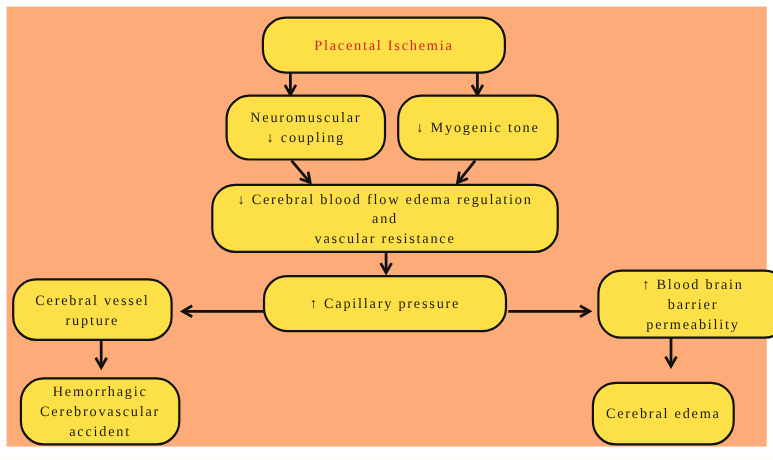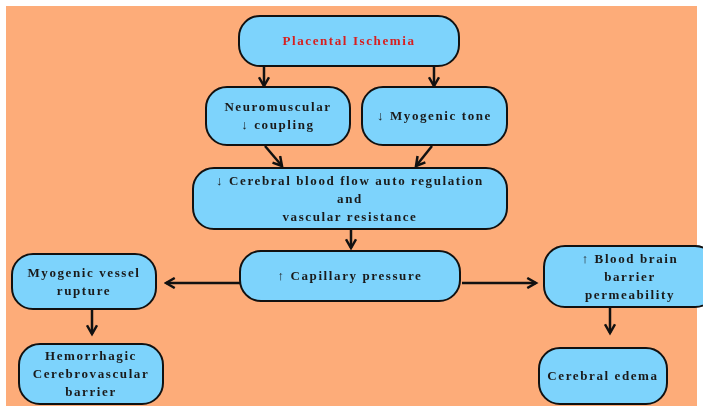--- a/index.html
+++ b/index.html
@@ -3,23 +3,23 @@
   <meta charset="utf-8">
   <style>
     html, body { margin: 0; padding: 0; background: #ffffff; }
     body { width: 703px; height: 418px; position: relative; overflow: hidden; }
     .canvas {
       position: absolute; left: 6px; top: 6px; width: 691px; height: 400px;
       background: #fdac79;
     }
     .node {
       position: absolute; box-sizing: border-box;
-      background: #7dd3fc; border: 2px solid #111111; border-radius: 22px;
+      background: #fde047; border: 2px solid #111111; border-radius: 22px;
       display: flex; align-items: center; justify-content: center; text-align: center;
-      font-family: "Liberation Serif", serif; font-weight: bold; font-size: 13px;
+      font-family: "Liberation Serif", serif; font-weight: normal; font-size: 13px;
       letter-spacing: 1.6px; line-height: 18px; color: #1a1a1a;
       white-space: pre-line;
     }
     .node.red { color: #d62020; }
     svg.arrows { position: absolute; left: 0; top: 0; width: 703px; height: 418px; }
     .arrow-line { stroke: #111; stroke-width: 2.5; fill: none; }
   </style>
 </head>
 <body>
 
@@ -42,30 +42,30 @@
   <line class="arrow-line" x1="610" y1="307" x2="610" y2="333" marker-end="url(#ah)"></line>
 </svg>
 
 <div class="node red" style="left:238px; top:15px; width:222px; height:52px;">Placental Ischemia</div>
 
 <div class="node" style="left:192px; top:86px; width:146px; height:60px;margin-left:13px;">Neuromuscular
 ↓ coupling</div>
 
 <div class="node" style="left:361px; top:86px; width:147px; height:60px;border-radius:22px;">↓ Myogenic tone</div>
 
-<div class="node" style="left:192px; top:167px; width:316px; height:63px;">↓ Cerebral blood flow auto regulation
+<div class="node" style="left:192px; top:167px; width:316px; height:63px;">↓ Cerebral blood flow edema regulation
 and
 vascular resistance</div>
 
 <div class="node" style="left:239px; top:250px; width:222px; height:52px;">↑ Capillary pressure</div>
 
-<div class="node" style="left:11px; top:253px; width:146px; height:57px;">Myogenic vessel
+<div class="node" style="left:11px; top:253px; width:146px; height:57px;">Cerebral vessel
 rupture</div>
 
 <div class="node" style="left:18px; top:343px; width:146px; height:62px;">Hemorrhagic
 Cerebrovascular
-barrier</div>
+accident</div>
 
 <div class="node" style="left:543px; top:245px; width:174px; height:63px;">↑ Blood brain
 barrier
 permeability</div>
 
 <div class="node" style="left:538px; top:347px; width:130px; height:58px;">Cerebral edema</div>
 
 </body></html>

